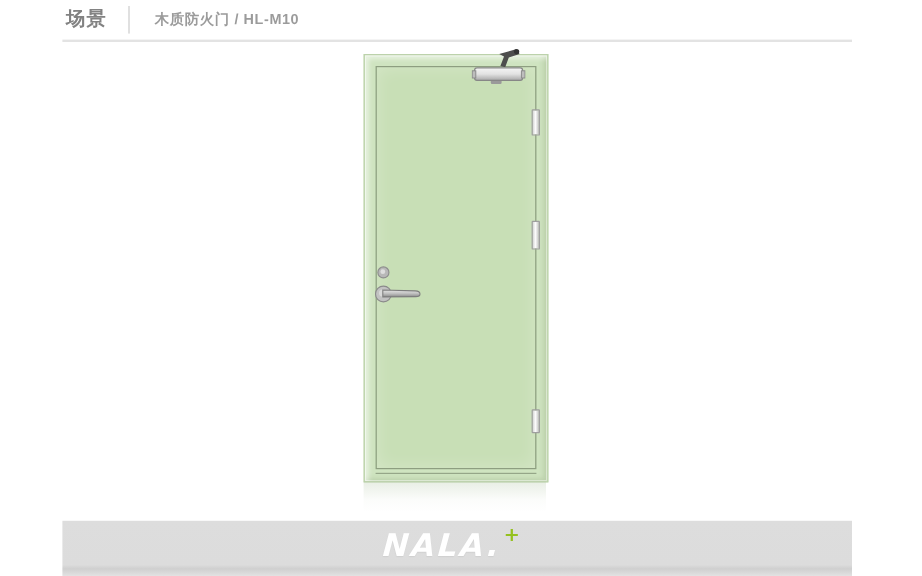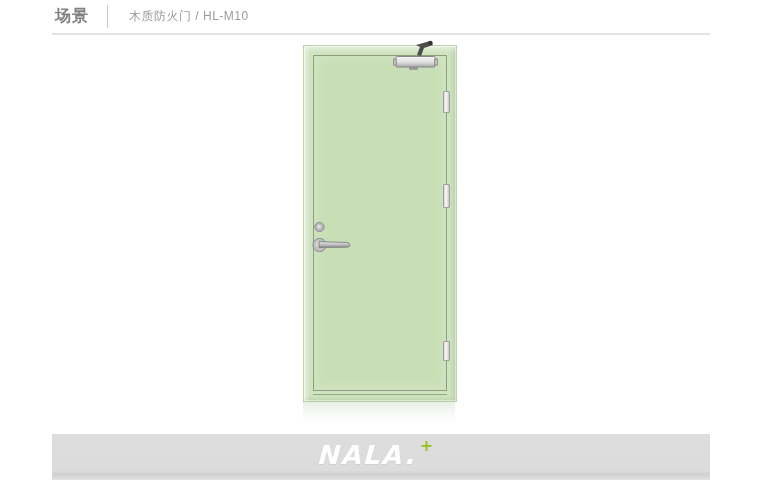--- a/index.html
+++ b/index.html
@@ -20,21 +20,21 @@
     padding-left:3px;letter-spacing:1px;white-space:nowrap;
   }
   .title-en{
     font-size:23px;color:#d6d6d6;letter-spacing:4px;
     margin-left:7px;font-weight:normal;white-space:nowrap;
   }
   .header-divider{
     width:1px;height:23px;background:#cccccc;margin-left:18px;
   }
   .product-label{
-    font-size:12px;font-weight:normal;color:#9b9b9b;margin-left:21px;
+    font-size:12px;font-weight:bold;color:#9b9b9b;margin-left:21px;
     letter-spacing:0.5px;white-space:nowrap;
   }
 
   
   .door{
     position:absolute;left:303px;top:45px;width:152px;height:355px;
     background:#cfe4c0;
     box-shadow:
       inset 0 0 0 1px rgba(255,255,255,0.45),
       inset 3px 3px 4px rgba(255,255,255,0.55),

